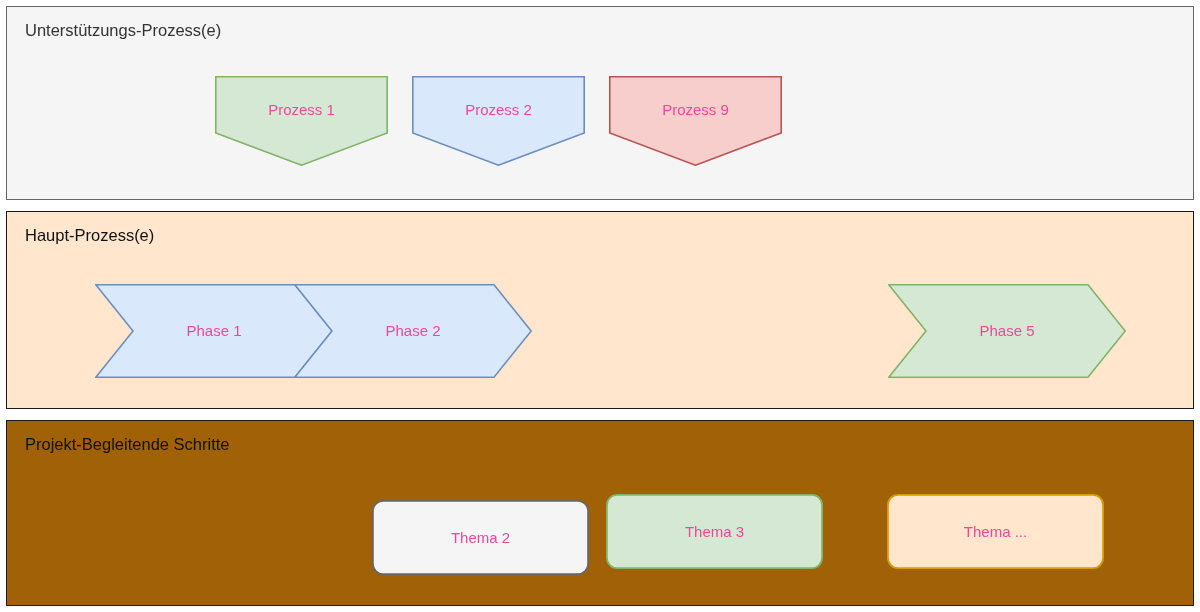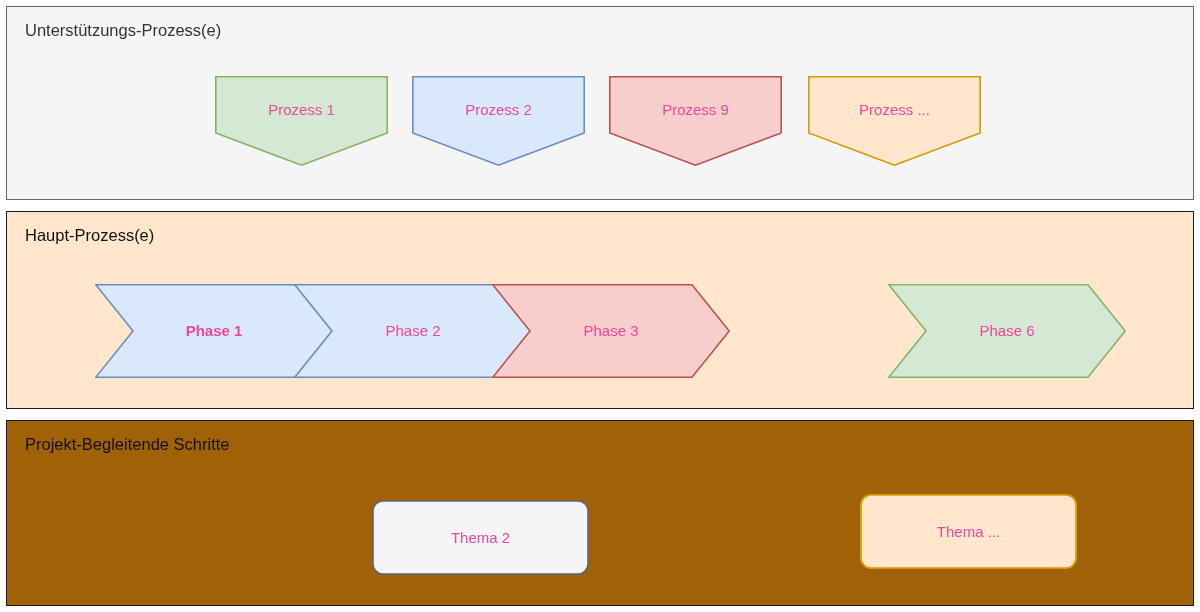--- a/index.html
+++ b/index.html
@@ -162,66 +162,60 @@
       <span class="shape-label">Prozess 2</span>
     </div>
 
     <div class="shape pentagon" id="sp-2" style="left: 609px; top: 76px; width: 173px; height: 90px;">
       <svg viewBox="0 0 173 90" preserveAspectRatio="none">
         <polygon points="0.8,0.8 172.2,0.8 172.2,57 86.5,89.2 0.8,57" fill="#f8cecc" stroke="#b85450" stroke-width="1.6" stroke-linejoin="miter"></polygon>
       </svg>
       <span class="shape-label">Prozess 9</span>
     </div>
 
-    <div class="shape pentagon" id="sp-3" style="left: 808px; top: 76px; width: 173px; height: 90px;">
-      <svg viewBox="0 0 173 90" preserveAspectRatio="none">
-        <polygon points="0.8,0.8 172.2,0.8 172.2,57 86.5,89.2 0.8,57" fill="#ffe6cc" stroke="#d79b00" stroke-width="1.6" stroke-linejoin="miter"></polygon>
-      </svg>
-      <span class="shape-label">Prozess ...</span>
-    </div>
-
-    <div class="shape chevron" id="mp-0" style="left: 95px; top: 284px; width: 238px; height: 94px; font-weight: bold;">
+
+    <div class="shape chevron" id="mp-0" style="left: 95px; top: 284px; width: 238px; height: 94px;">
       <svg viewBox="0 0 238 94" preserveAspectRatio="none">
         <polygon points="0.8,0.8 200,0.8 237.2,47 200,93.2 0.8,93.2 38,47" fill="#dae8fc" stroke="#6c8ebf" stroke-width="1.6" stroke-linejoin="miter"></polygon>
       </svg>
       <span class="shape-label">Phase 1</span>
     </div>
 
     <div class="shape chevron" id="mp-1" style="left: 294px; top: 284px; width: 238px; height: 94px;">
       <svg viewBox="0 0 238 94" preserveAspectRatio="none">
         <polygon points="0.8,0.8 200,0.8 237.2,47 200,93.2 0.8,93.2 38,47" fill="#dae8fc" stroke="#6c8ebf" stroke-width="1.6" stroke-linejoin="miter"></polygon>
       </svg>
       <span class="shape-label">Phase 2</span>
     </div>
 
-    <div class="shape chevron" id="mp-2" style="left: 492px; top: 284px; width: 238px; height: 94px;">
-      <svg viewBox="0 0 238 94" preserveAspectRatio="none">
-        <polygon points="0.8,0.8 200,0.8 237.2,47 200,93.2 0.8,93.2 38,47" fill="#f8cecc" stroke="#b85450" stroke-width="1.6" stroke-linejoin="miter"></polygon>
-      </svg>
-      <span class="shape-label">Phase 3</span>
-    </div>
 
 
     <div class="shape chevron" id="mp-4" style="left: 888px; top: 284px; width: 238px; height: 94px;">
       <svg viewBox="0 0 238 94" preserveAspectRatio="none">
         <polygon points="0.8,0.8 200,0.8 237.2,47 200,93.2 0.8,93.2 38,47" fill="#d5e8d4" stroke="#82b366" stroke-width="1.6" stroke-linejoin="miter"></polygon>
       </svg>
-      <span class="shape-label">Phase 6</span>
+      <span class="shape-label">Phase 5</span>
     </div>
 
 
     <div class="shape roundrect" id="at-1" style="left: 372px; top: 500px; width: 217px; height: 75px;">
       <svg viewBox="0 0 217 75" preserveAspectRatio="none">
         <rect x="0.9" y="0.9" width="215.2" height="73.2" rx="10" ry="10" fill="#f5f5f5" stroke="#666666" stroke-width="1.8"></rect>
       </svg>
       <span class="shape-label">Thema 2</span>
     </div>
 
-
-    <div class="shape roundrect" id="at-3" style="left: 860px; top: 494px; width: 217px; height: 75px; align-items: center;">
+    <div class="shape roundrect" id="at-2" style="left: 606px; top: 494px; width: 217px; height: 75px;">
+      <svg viewBox="0 0 217 75" preserveAspectRatio="none">
+        <rect x="0.9" y="0.9" width="215.2" height="73.2" rx="10" ry="10" fill="#d5e8d4" stroke="#82b366" stroke-width="1.8"></rect>
+      </svg>
+      <span class="shape-label">Thema 3</span>
+    </div>
+
+    <div class="shape roundrect" id="at-3" style="left: 887px; top: 494px; width: 217px; height: 75px; align-items: center;">
       <svg viewBox="0 0 217 75" preserveAspectRatio="none">
         <rect x="0.9" y="0.9" width="215.2" height="73.2" rx="10" ry="10" fill="#ffe6cc" stroke="#d79b00" stroke-width="1.8"></rect>
       </svg>
       <span class="shape-label">Thema ...</span>
     </div>
 
   </div>
 </div>
 
 </body></html>

